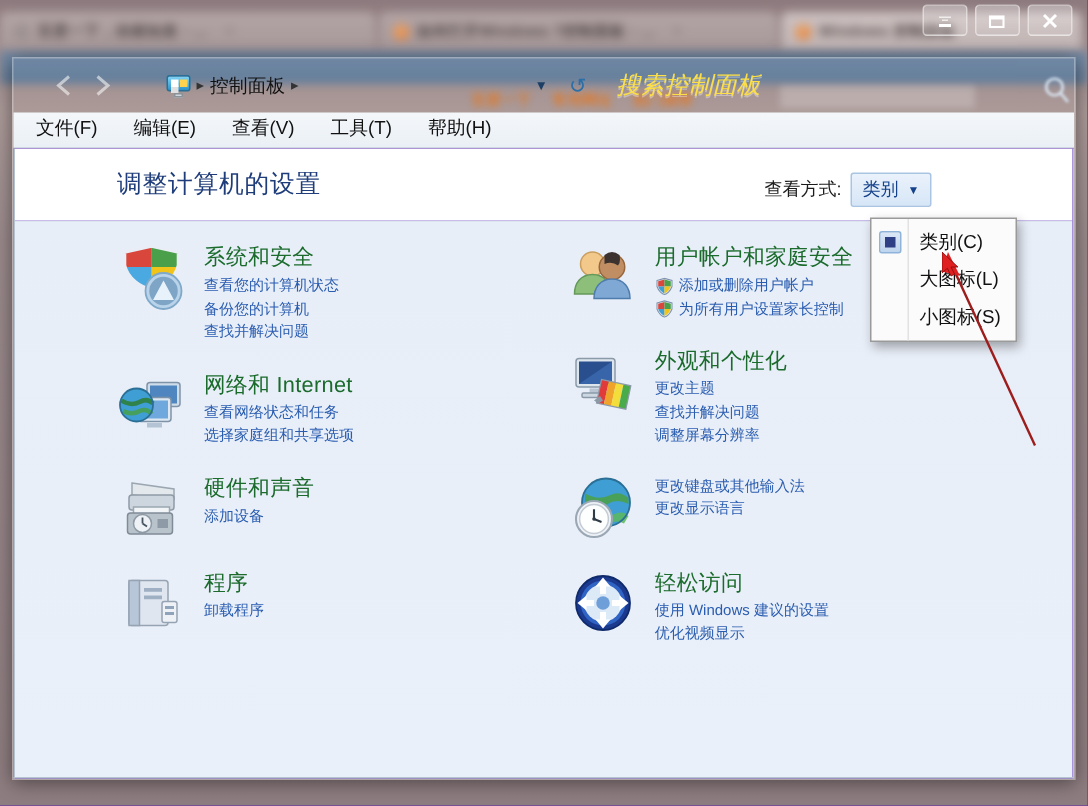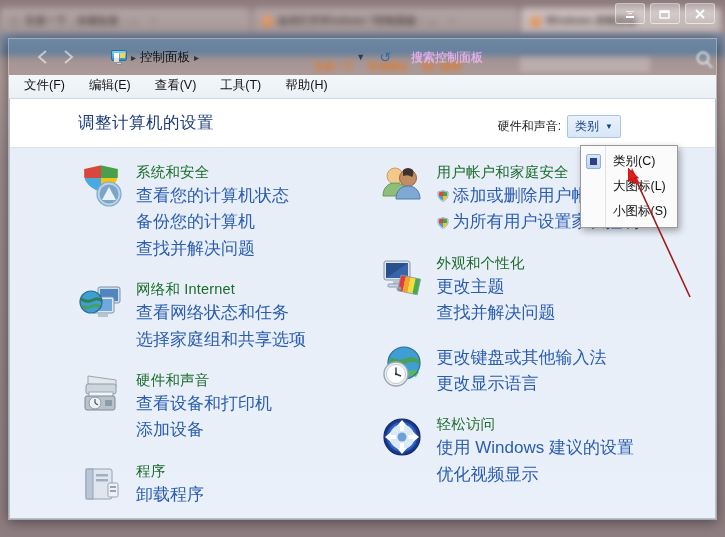--- a/index.html
+++ b/index.html
@@ -99,21 +99,21 @@
   .crumb-sep { color: #333; font-size: 10px; }
   .crumb-txt { font-size: 12.5px; color: #111; }
   .crumb-caret { margin-left: auto; margin-right: 8px; color: #1d3f66; font-size: 9px; }
   .refresh { margin-left: 2px; color: #2a6fa8; font-size: 14px; }
 
   .searchbox {
     margin-left: 12px; width: 175px; height: 22px;
     display: flex; align-items: center; padding-left: 8px;
   }
   .searchbox .ph {
-    font-size: 12px; color: #f0abfc; 
+    font-size: 16px; color: #fde047; font-style: italic;
     text-shadow: 0 1px 0 rgba(255,255,255,.35);
   }
 
   
   .menubar {
     position: absolute; left: 0; top: 36px; width: 707px; height: 24px;
     background: linear-gradient(180deg,#f4f7fa,#eaf0f5);
     border-bottom: 1px solid #cfd9e2;
     display: flex; align-items: flex-start; padding-left: 12px; gap: 18px;
   }
@@ -156,21 +156,21 @@
 
   .cat { display: flex; gap: 12px; margin-bottom: 17px; }
   .cat-ico { width: 46px; height: 46px; flex: none; position: relative; }
   .cat-txt { padding-top: 1px; }
   .cat-title {
     font-size: 14.5px; color: #1a6b2c; margin-bottom: 2px; line-height: 1.25;
     letter-spacing: .2px;
   }
   .cat-link {
     display: flex; align-items: center; gap: 4px;
-    font-size: 17px; color: #2a5db0; line-height: 1.55;
+    font-size: 10px; color: #2a5db0; line-height: 1.55;
   }
   .shield-mini { width: 12px; height: 12px; flex: none; }
 
   
   .dropdown {
     position: absolute; left: 580px; top: 145px; width: 98px;
     background: #fbfbfb; border: 1px solid #9a9a9a;
     box-shadow: 2px 3px 7px rgba(0,0,0,.33);
     padding: 3px 0; z-index: 40;
   }
@@ -290,21 +290,21 @@
     <span class="menu-item">查看(V)</span>
     <span class="menu-item">工具(T)</span>
     <span class="menu-item">帮助(H)</span>
   </div>
 
   <div class="ex-body">
 
     <div class="header-band">
       <div class="page-title">调整计算机的设置</div>
       <div class="viewby">
-        <span>硬件和声音:</span>
+        <span>查看方式:</span>
         <span class="viewby-btn">
           <span>类别</span>
           <span class="cv">▼</span>
         </span>
       </div>
     </div>
 
     <div class="cats">
 
       <div class="col left">
@@ -372,23 +372,20 @@
               <rect x="11" y="22" width="24" height="6" fill="#f2f5f8" stroke="#9aa6b1"></rect>
               <rect x="7" y="26" width="30" height="14" rx="2" fill="#b9c3cc" stroke="#7f8b96"></rect>
               <circle cx="17" cy="33" r="6" fill="#eef2f6" stroke="#8e9aa6"></circle>
               <line x1="17" y1="33" x2="17" y2="29" stroke="#46525e" stroke-width="1.2"></line>
               <line x1="17" y1="33" x2="20" y2="35" stroke="#46525e" stroke-width="1.2"></line>
               <rect x="27" y="30" width="7" height="6" fill="#8e9aa6"></rect>
             </svg>
           </div>
           <div class="cat-txt">
             <div class="cat-title">硬件和声音</div>
-            <div class="cat-link">
-              <span>查看设备和打印机</span>
-            </div>
             <div class="cat-link">
               <span>添加设备</span>
             </div>
           </div>
         </div>
 
         <div class="cat">
           <div class="cat-ico">
             <svg width="46" height="46" viewBox="0 0 46 46">
               <rect x="8" y="8" width="26" height="30" rx="2" fill="#dfe6ef" stroke="#96a3b2"></rect>
@@ -465,20 +462,23 @@
             </svg>
           </div>
           <div class="cat-txt">
             <div class="cat-title">外观和个性化</div>
             <div class="cat-link">
               <span>更改主题</span>
             </div>
             <div class="cat-link">
               <span>查找并解决问题</span>
             </div>
+            <div class="cat-link">
+              <span>调整屏幕分辨率</span>
+            </div>
           </div>
         </div>
 
         <div class="cat">
           <div class="cat-ico">
             <svg width="46" height="46" viewBox="0 0 46 46">
               <circle cx="25" cy="19" r="16" fill="#3f9fd4"></circle>
               <path d="M11 13 q9 5 17 1 q6 -3 12 2 l0 4 q-8 -4 -14 0 q-8 5 -15 0 z" fill="#4aa04a" opacity=".9"></path>
               <path d="M14 27 q9 4 16 0 q6 -3 10 1 l-3 5 q-6 -3 -11 1 q-7 4 -12 -1 z" fill="#5cb85c" opacity=".85"></path>
               <circle cx="25" cy="19" r="16" fill="none" stroke="#2b6f96" stroke-width="1.2"></circle>

